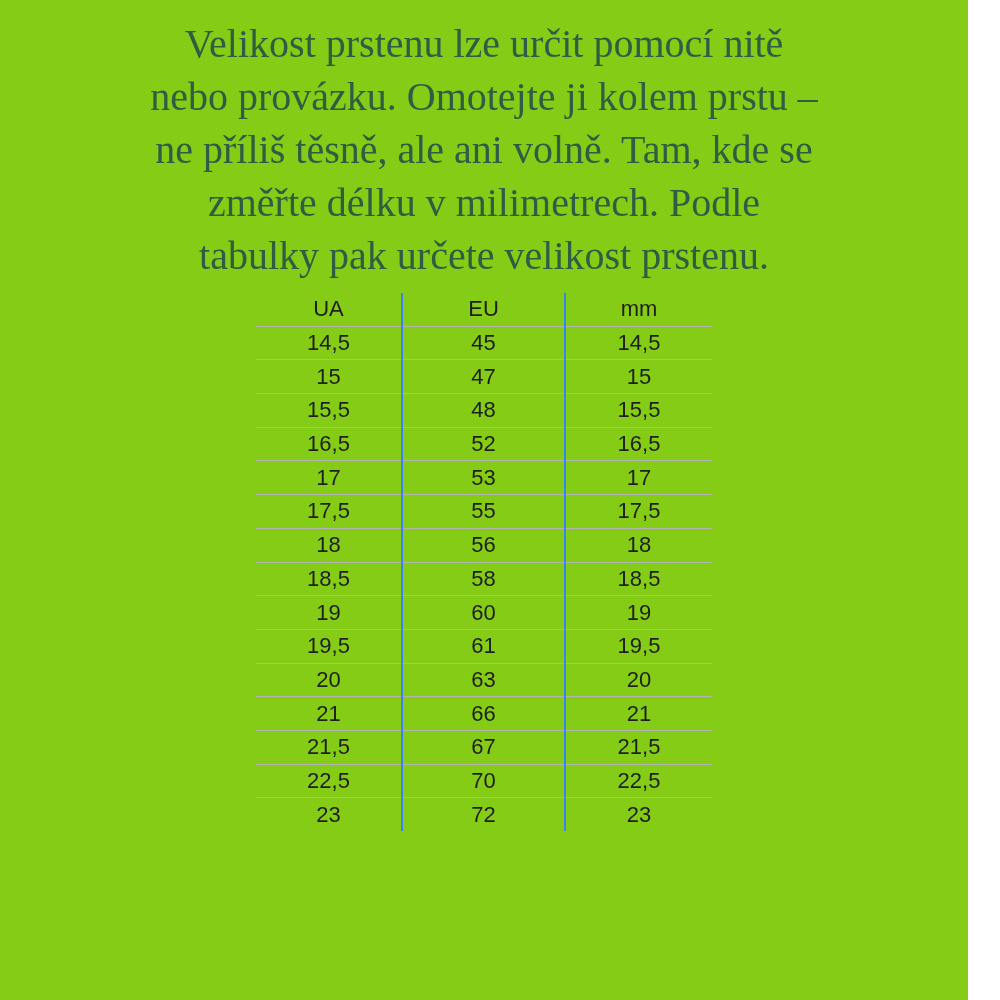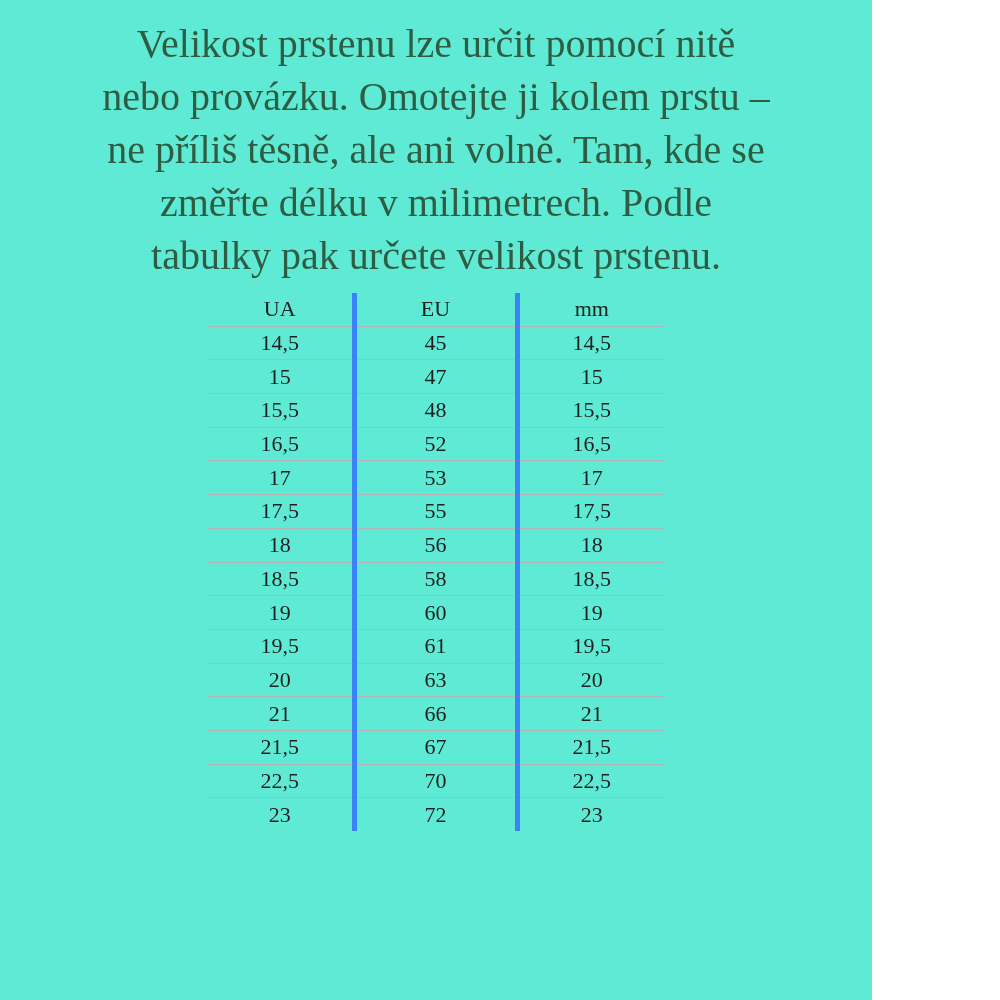--- a/index.html
+++ b/index.html
@@ -2,23 +2,23 @@
 <html lang="cs"><head>
 <meta charset="utf-8">
 <style>
   html, body {
     margin: 0;
     padding: 0;
     background: #ffffff;
   }
   .page {
     position: relative;
-    width: 872px;
+    width: 968px;
     height: 1000px;
-    background: #5eead4;
+    background: #84cc16;
     overflow: hidden;
     font-family: "Liberation Sans", sans-serif;
   }
   .intro {
     margin: 0 auto;
     padding-top: 17px;
     width: 860px;
     text-align: center;
     font-family: "Liberation Serif", "DejaVu Serif", serif;
     font-size: 40px;
@@ -41,28 +41,27 @@
   table.size-table col.c1 { width: 146px; }
   table.size-table col.c2 { width: 163px; }
   table.size-table col.c3 { width: 147px; }
   table.size-table th,
   table.size-table td {
     height: 32.7px;
     padding: 0;
     text-align: center;
     vertical-align: middle;
     font-weight: 400;
-    font-family: Liberation Serif, serif;
   }
   table.size-table th {
     border-bottom: 1px solid #b3b3b3;
   }
   table.size-table td + td,
   table.size-table th + th {
-    border-left: 5px solid #3b82f6;
+    border-left: 2px solid #3b82f6;
     margin-left: 34px;
   }
   table.size-table tbody tr:not(:last-child) td {
     border-bottom: 1px solid #b3b3b3;
   }
 </style>
 </head>
 <body>
 
 <div class="page">

